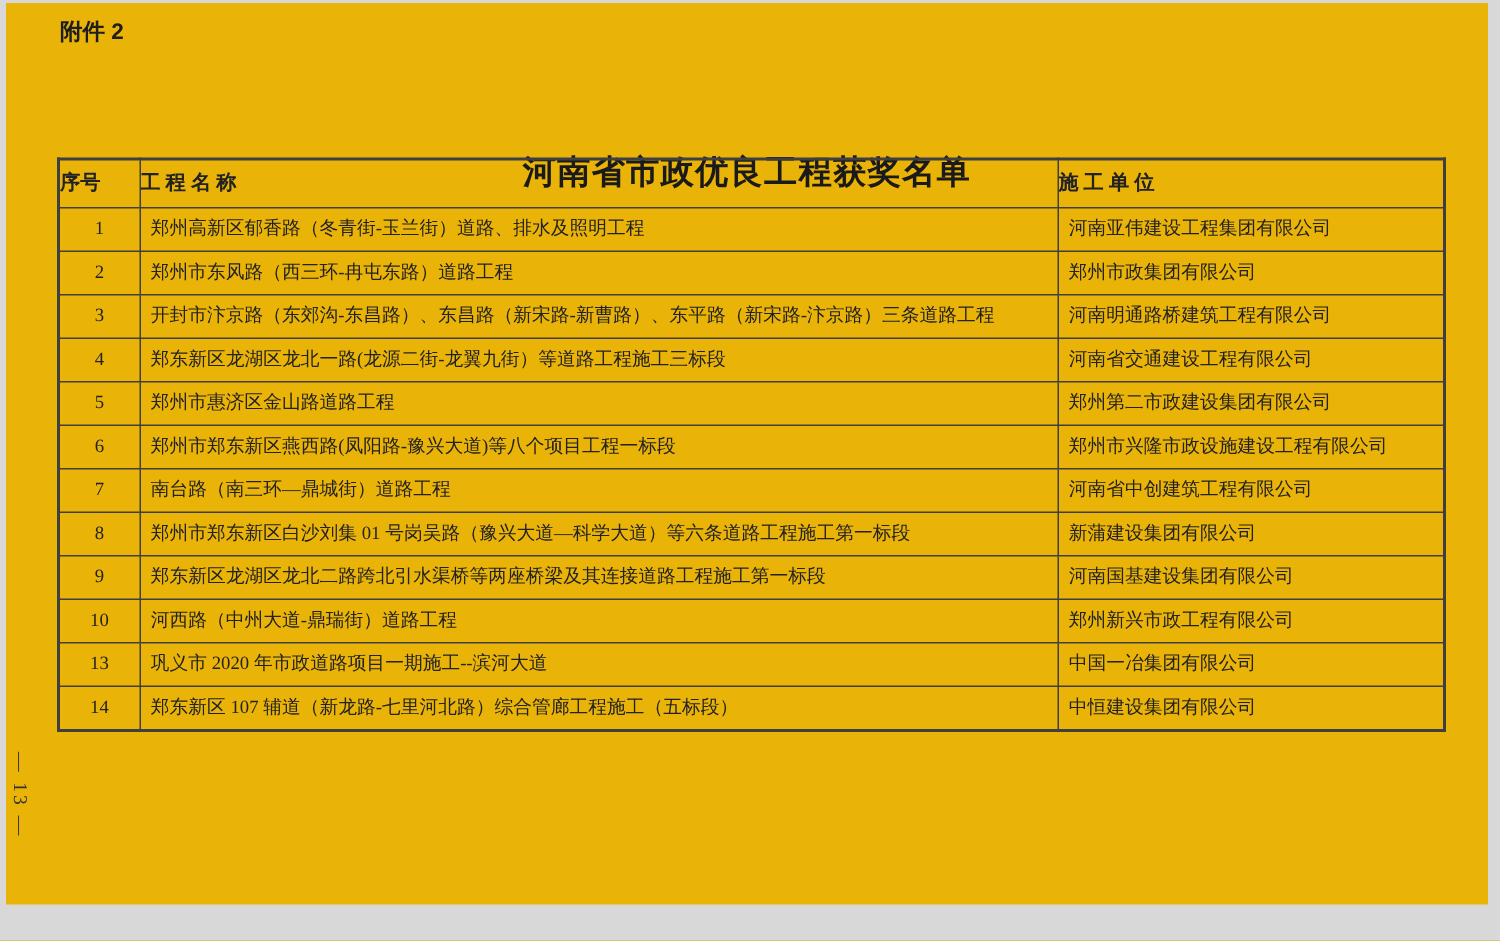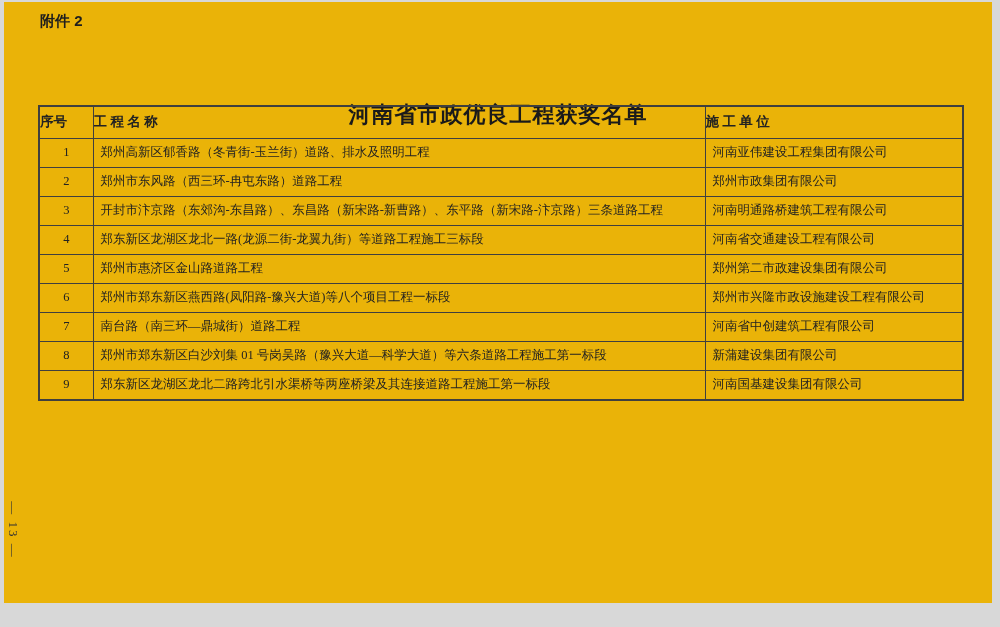--- a/index.html
+++ b/index.html
@@ -124,18 +124,33 @@
       <tr>
         <td class="cell-no">8</td>
         <td class="cell-project">郑州市郑东新区白沙刘集 01 号岗吴路（豫兴大道—科学大道）等六条道路工程施工第一标段</td>
         <td class="cell-unit">新蒲建设集团有限公司</td>
       </tr>
       <tr>
         <td class="cell-no">9</td>
         <td class="cell-project">郑东新区龙湖区龙北二路跨北引水渠桥等两座桥梁及其连接道路工程施工第一标段</td>
         <td class="cell-unit">河南国基建设集团有限公司</td>
       </tr>
+      <tr>
+        <td class="cell-no">10</td>
+        <td class="cell-project">河西路（中州大道-鼎瑞街）道路工程</td>
+        <td class="cell-unit">郑州新兴市政工程有限公司</td>
+      </tr>
+      <tr>
+        <td class="cell-no">13</td>
+        <td class="cell-project">巩义市 2020 年市政道路项目一期施工--滨河大道</td>
+        <td class="cell-unit">中国一冶集团有限公司</td>
+      </tr>
+      <tr>
+        <td class="cell-no">14</td>
+        <td class="cell-project">郑东新区 107 辅道（新龙路-七里河北路）综合管廊工程施工（五标段）</td>
+        <td class="cell-unit">中恒建设集团有限公司</td>
+      </tr>
     </tbody>
   </table>
 
   <div class="page-number">— 13 —</div>
 
 </div>
 
 </body></html>

